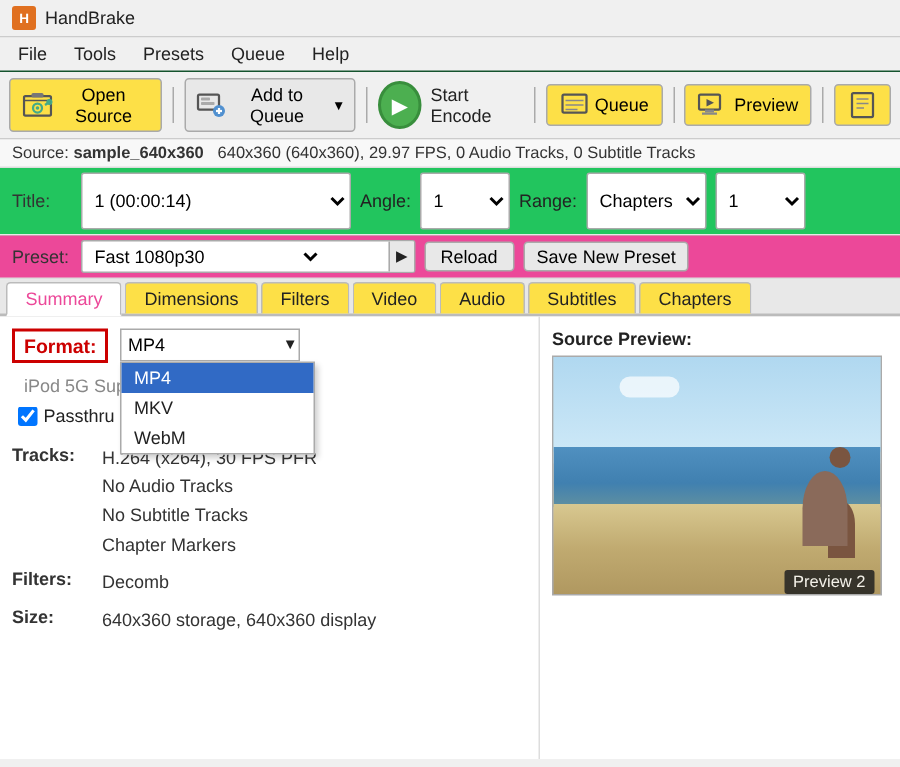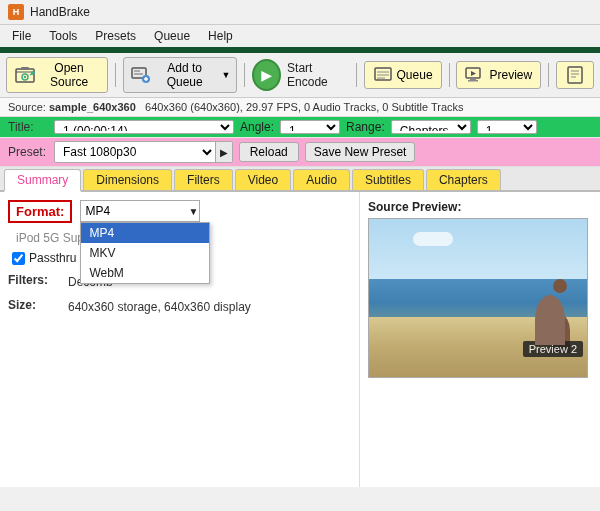--- a/index.html
+++ b/index.html
@@ -26,41 +26,41 @@
       background: #e07020;
       border-radius: 2px;
       display: flex; align-items: center; justify-content: center;
       color: white; font-size: 9px; font-weight: bold;
     }
     .menu-bar {
       background: #f0f0f0;
       display: flex;
       gap: 2px;
       padding: 2px 4px;
-      border-bottom: 6px solid #14532d;
+      border-bottom: 1px solid #14532d;
     }
     .menu-item {
       padding: 2px 8px;
       cursor: pointer;
       border-radius: 2px;
     }
     .toolbar {
       background: #f0f0f0;
       display: flex;
       align-items: center;
       padding: 4px 6px;
       gap: 4px;
       border-bottom: 1px solid #ccc;
     }
     .toolbar-btn {
       display: flex;
       align-items: center;
       gap: 4px;
       padding: 3px 8px;
-      background: #fef9c3;
+      background: #fde047;
       border: 1px solid #aaa;
       border-radius: 3px;
       cursor: pointer;
       font-size: 12px;
     }
     .toolbar-btn-icon {
       width: 20px; height: 20px;
       display: flex; align-items: center; justify-content: center;
     }
     .toolbar-separator { width: 1px; background: #aaa; height: 24px; margin: 0 3px; }
@@ -100,40 +100,41 @@
       border-bottom: 1px solid #e8e8e8;
       background: #22c55e;
     }
     .form-label { font-size: 12px; color: #333; min-width: 40px; font-weight: 500; }
     .form-select {
       border: 1px solid #aaa;
       background: white;
       padding: 2px 4px;
       font-size: 12px;
       border-radius: 2px;
-      height: 14px;
+      height: 38px;
     }
     .form-select-wide { width: 180px; }
     .form-select-sm { width: 60px; }
     .form-select-med { width: 80px; }
     .preset-row {
       display: flex;
       align-items: center;
       padding: 3px 8px;
       gap: 6px;
       border-bottom: 1px solid #ddd;
-      background: #f9a8d4;
+      background: #ec4899;
     }
     .preset-select-container {
       display: flex;
       align-items: center;
       border: 1px solid #aaa;
       background: white;
       border-radius: 2px;
       height: 22px;
+      gap: 44px;
     }
     .preset-select-container select {
       border: none;
       background: transparent;
       font-size: 12px;
       padding: 2px 4px;
       width: 160px;
       outline: none;
     }
     .preset-arrow-btn {
@@ -300,21 +301,21 @@
       position: absolute;
       bottom: 20%;
       right: 10%;
       width: 30px;
       height: 50px;
       background: #8a6a5a;
       border-radius: 50% 50% 0 0;
     }
     .preview-badge {
       position: absolute;
-      bottom: 20px;
+      bottom: 0;
       right: 4px;
       background: #222;
       color: white;
       padding: 2px 6px;
       font-size: 11px;
       border-radius: 2px;
       opacity: 0.85;
     }
     .sky {
       position: absolute;
@@ -528,20 +529,29 @@
 
     <div class="ipod-row">
       <span class="gray-text">iPod 5G Support</span>
     </div>
 
     <div class="checkbox-row">
       <input type="checkbox" checked="" style="">
       <span>Passthru Common Metadata</span>
     </div>
 
+    <div class="section-row" style="margin-top:10px;">
+      <span class="section-key">Tracks:</span>
+      <div class="section-val">
+        <div>H.264 (x264), 30 FPS PFR</div>
+        <div>No Audio Tracks</div>
+        <div>No Subtitle Tracks</div>
+        <div>Chapter Markers</div>
+      </div>
+    </div>
 
     <div class="section-row">
       <span class="section-key">Filters:</span>
       <span class="section-val">Decomb</span>
     </div>
 
     <div class="section-row">
       <span class="section-key">Size:</span>
       <span class="section-val">640x360 storage, 640x360 display</span>
     </div>

